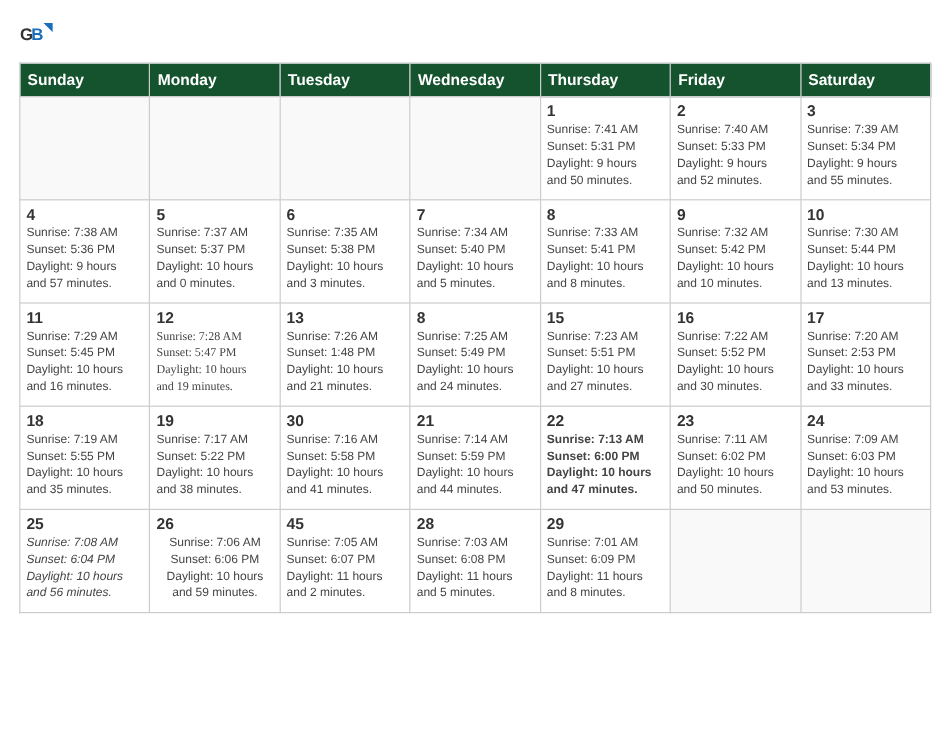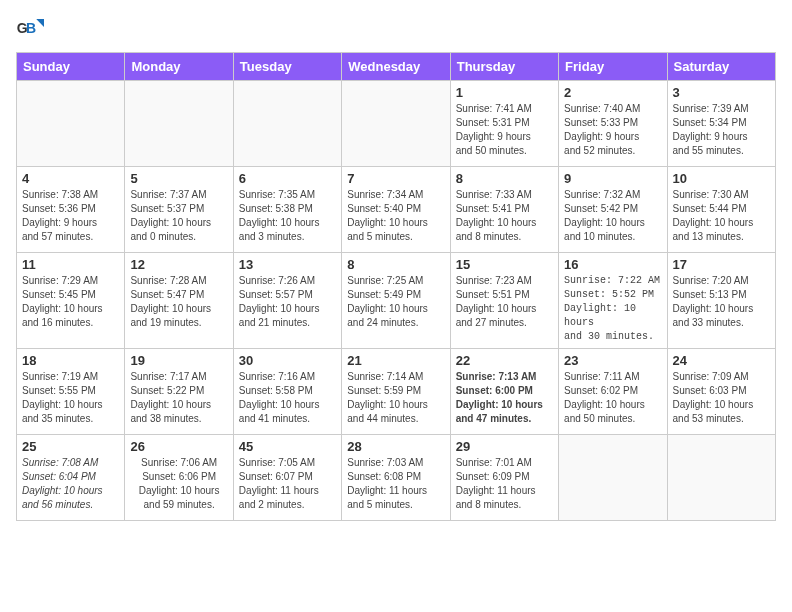--- a/index.html
+++ b/index.html
@@ -45,21 +45,21 @@
       font-size: 16px;
       color: #555;
       margin-top: 2px;
     }
     .calendar {
       width: 100%;
       border-collapse: collapse;
       table-layout: fixed;
     }
     .calendar thead tr th {
-      background-color: #8b5cf6;
+      background-color: #14532d;
       color: #fff;
       font-size: 13px;
       font-weight: bold;
       text-align: left;
       padding: 6px 6px;
       border: 1px solid #ccc;
     }
     .calendar tbody tr td {
       vertical-align: top;
       border: 1px solid #ccc;
@@ -199,57 +199,57 @@
       <tr>
         <td>
           <span class="day-number">11</span>
           <div class="day-info" style="white-space: pre-line;">Sunrise: 7:29 AM
 Sunset: 5:45 PM
 Daylight: 10 hours
 and 16 minutes.</div>
         </td>
         <td>
           <span class="day-number">12</span>
-          <div class="day-info" style="white-space: pre-line;">Sunrise: 7:28 AM
+          <div class="day-info" style="white-space: pre-line; font-family: Liberation Serif, serif;">Sunrise: 7:28 AM
 Sunset: 5:47 PM
 Daylight: 10 hours
 and 19 minutes.</div>
         </td>
         <td>
           <span class="day-number">13</span>
           <div class="day-info" style="white-space: pre-line;">Sunrise: 7:26 AM
-Sunset: 5:57 PM
+Sunset: 1:48 PM
 Daylight: 10 hours
 and 21 minutes.</div>
         </td>
         <td>
           <span class="day-number">8</span>
           <div class="day-info" style="white-space: pre-line;">Sunrise: 7:25 AM
 Sunset: 5:49 PM
 Daylight: 10 hours
 and 24 minutes.</div>
         </td>
         <td>
           <span class="day-number">15</span>
           <div class="day-info" style="white-space: pre-line;">Sunrise: 7:23 AM
 Sunset: 5:51 PM
 Daylight: 10 hours
 and 27 minutes.</div>
         </td>
         <td>
           <span class="day-number">16</span>
-          <div class="day-info" style="white-space: pre-line; font-family: Liberation Mono, monospace;">Sunrise: 7:22 AM
+          <div class="day-info" style="white-space: pre-line;">Sunrise: 7:22 AM
 Sunset: 5:52 PM
 Daylight: 10 hours
 and 30 minutes.</div>
         </td>
         <td>
           <span class="day-number">17</span>
           <div class="day-info" style="white-space: pre-line;">Sunrise: 7:20 AM
-Sunset: 5:13 PM
+Sunset: 2:53 PM
 Daylight: 10 hours
 and 33 minutes.</div>
         </td>
       </tr>
       <tr>
         <td>
           <span class="day-number">18</span>
           <div class="day-info" style="white-space: pre-line;">Sunrise: 7:19 AM
 Sunset: 5:55 PM
 Daylight: 10 hours

